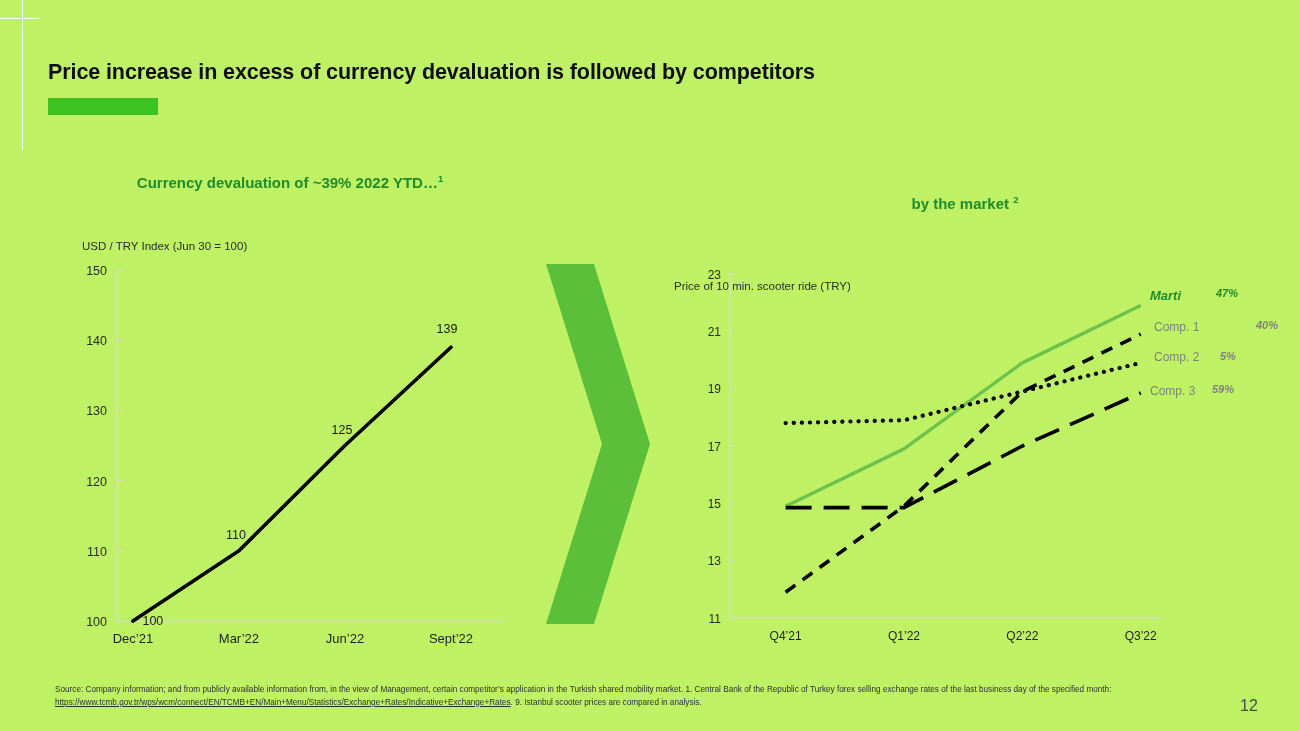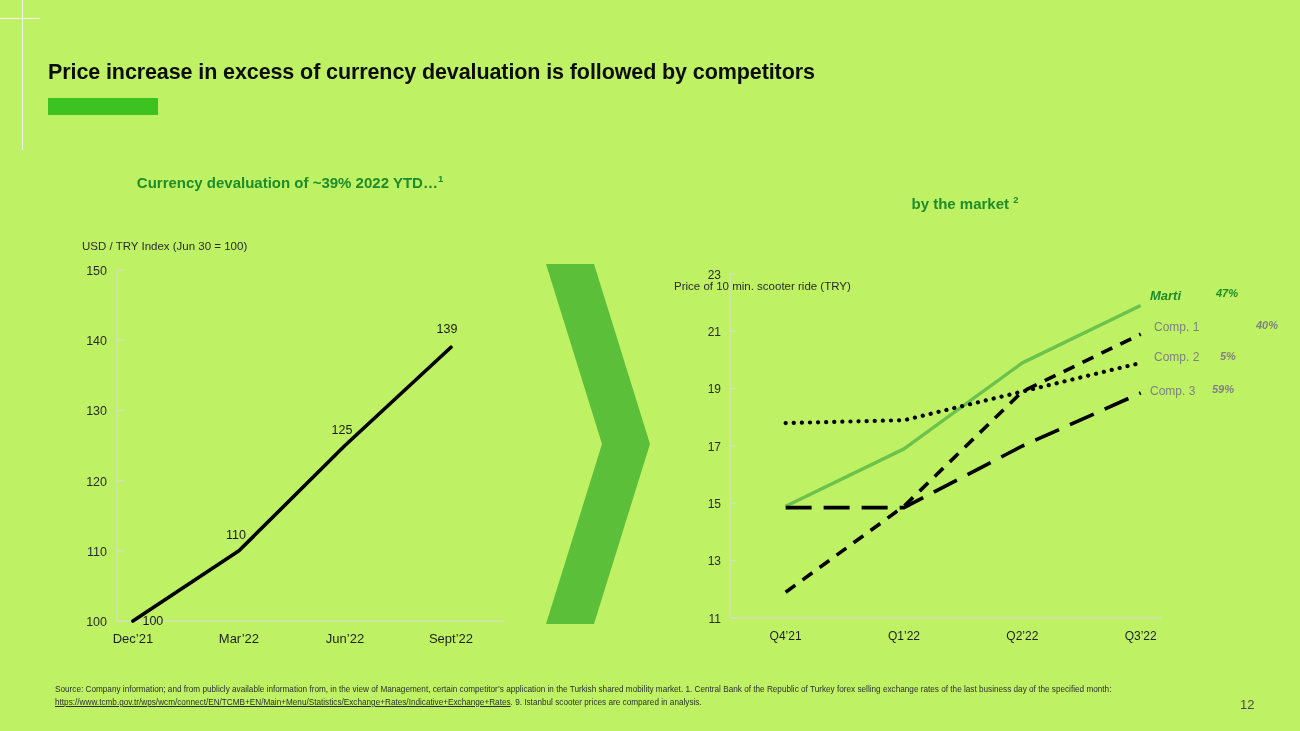--- a/index.html
+++ b/index.html
@@ -74,21 +74,21 @@
   .lg-c3 .lg-val{left:62px;top:95px;color:#808080;}
 
   
   .footnote{
     position:absolute;left:55px;top:684px;width:1150px;
     font-size:8.2px;line-height:1.58;color:#2f2f2f;
   }
   .footnote .lnk{text-decoration:underline;color:#2f2f2f;margin-top:36px;}
   .page-no{
     position:absolute;left:1240px;top:697px;
-    font-size:13px;color:#4a4a4a;
+    font-size:16px;color:#4a4a4a;
   }
 </style>
 </head>
 <body>
 
 <div class="slide">
 
   <div class="edge-left"></div>
   <div class="edge-top"></div>
 

